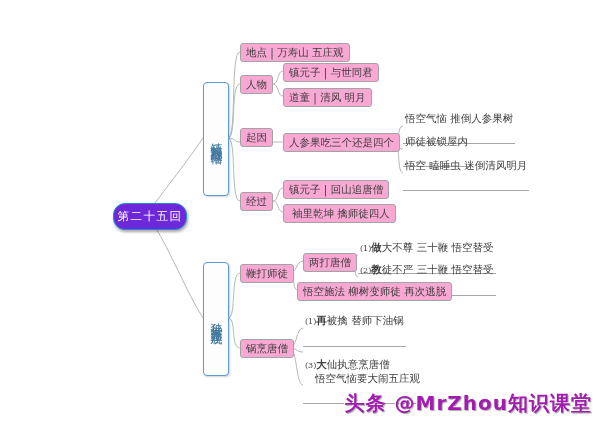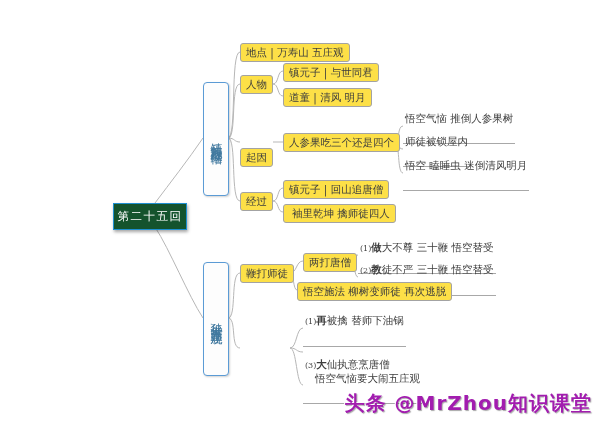--- a/index.html
+++ b/index.html
@@ -2,33 +2,33 @@
 <html><head>
 <meta charset="utf-8">
 <style>
   html,body{margin:0;padding:0;}
   body{width:600px;height:422px;position:relative;background:#ffffff;overflow:hidden;
        font-family:"DejaVu Serif","Liberation Serif",serif;}
   #canvas{position:absolute;left:0;top:0;width:600px;height:422px;}
   svg.links{position:absolute;left:0;top:0;pointer-events:none;}
   svg.links path{fill:none;stroke:#b7b7b7;stroke-width:1;}
   .root{position:absolute;left:113px;top:203px;width:72px;height:25px;
-        background:#14532d;border:1px solid #1f8fd0;border-radius:0;
+        background:#6d28d9;border:1px solid #1f8fd0;border-radius:12px;
         color:#ffffff;font-size:11.5px;letter-spacing:1.5px;
         display:flex;align-items:center;justify-content:center;
         box-shadow:1px 2px 3px rgba(0,0,0,.35);}
   .branch{position:absolute;width:24px;height:112px;
         writing-mode:vertical-rl;text-orientation:upright;
         background:#fdfdfd;border:1px solid #5b9bd5;border-radius:4px;
         color:#41799f;font-size:12px;letter-spacing:1.5px;
         display:flex;align-items:center;justify-content:center;
         box-shadow:1px 1px 2px rgba(0,0,0,.18);}
   .branch.b1{left:203px;top:82px;}
   .branch.b2{left:203px;top:262px;}
-  .box-node{position:absolute;background:#fde047;border:1px solid #a3a3a3;border-radius:3px;
+  .box-node{position:absolute;background:#f9a8d4;border:1px solid #a3a3a3;border-radius:3px;
         color:#3d3d3d;font-size:10.5px;line-height:13px;padding:2px 5px;
         white-space:nowrap;box-sizing:border-box;}
   .line-node{position:absolute;border-bottom:1px solid #a8a8a8;
         color:#3d3d3d;font-size:10.5px;line-height:13px;padding:0 2px 18px 2px;
         white-space:nowrap;}
   .num{font-size:8px;}
   .bold{font-weight:bold;}
   .indent2{padding-left:10px;}
   .watermark{position:absolute;right:8px;top:390px;
         font-family:"DejaVu Sans","Liberation Sans",sans-serif;
@@ -69,21 +69,21 @@
   <div class="root">第二十五回</div>
 
   <div class="branch b1">镇元仙赶捉取经僧</div>
 
   <div class="box-node" style="left:240px;top:43px;">地点 | 万寿山 五庄观</div>
 
   <div class="box-node" style="left:240px;top:75px;">人物</div>
   <div class="box-node" style="left:283px;top:63px;">镇元子 | 与世同君</div>
   <div class="box-node" style="left:283px;top:88px;">道童 | 清风 明月</div>
 
-  <div class="box-node" style="left:240px;top:148px;">起因</div>
+  <div class="box-node" style="left:240px;top:128px;">起因</div>
   <div class="box-node" style="left:283px;top:133px;">人参果吃三个还是四个</div>
   <div class="line-node" style="left:403px;top:112px;">悟空气恼 推倒人参果树</div>
   <div class="line-node" style="left:403px;top:135px;">师徒被锁屋内</div>
   <div class="line-node" style="left:403px;top:159px;">悟空 瞌睡虫 迷倒清风明月</div>
 
   <div class="box-node" style="left:240px;top:192px;">经过</div>
   <div class="box-node" style="left:283px;top:180px;">镇元子 | 回山追唐僧</div>
   <div class="box-node" style="left:283px;top:204px;padding-left:8px;">袖里乾坤 擒师徒四人</div>
 
   <div class="branch b2">孙行者大闹五庄观</div>
@@ -93,20 +93,21 @@
 
   <div class="line-node" style="left:358px;top:241px;">
     <span class="num">(1)</span><span class="bold">做</span><span>大不尊 三十鞭 悟空替受</span>
   </div>
   <div class="line-node" style="left:358px;top:263px;">
     <span class="num">(2)</span><span class="bold">教</span><span>徒不严 三十鞭 悟空替受</span>
   </div>
 
   <div class="box-node" style="left:297px;top:282px;">悟空施法 柳树变师徒 再次逃脱</div>
 
+  <div class="box-node" style="left:240px;top:339px;">锅烹唐僧</div>
 
   <div class="line-node" style="left:303px;top:314px;">
     <span class="num">(1)</span><span class="bold">再</span><span>被擒 替师下油锅</span>
   </div>
   <div class="line-node" style="left:303px;top:358px;">
     <div><span class="num">(3)</span><span class="bold">大</span><span>仙执意烹唐僧</span></div>
     <div class="indent2">悟空气恼要大闹五庄观</div>
   </div>
 
   <div class="watermark">头条 @MrZhou知识课堂</div>

